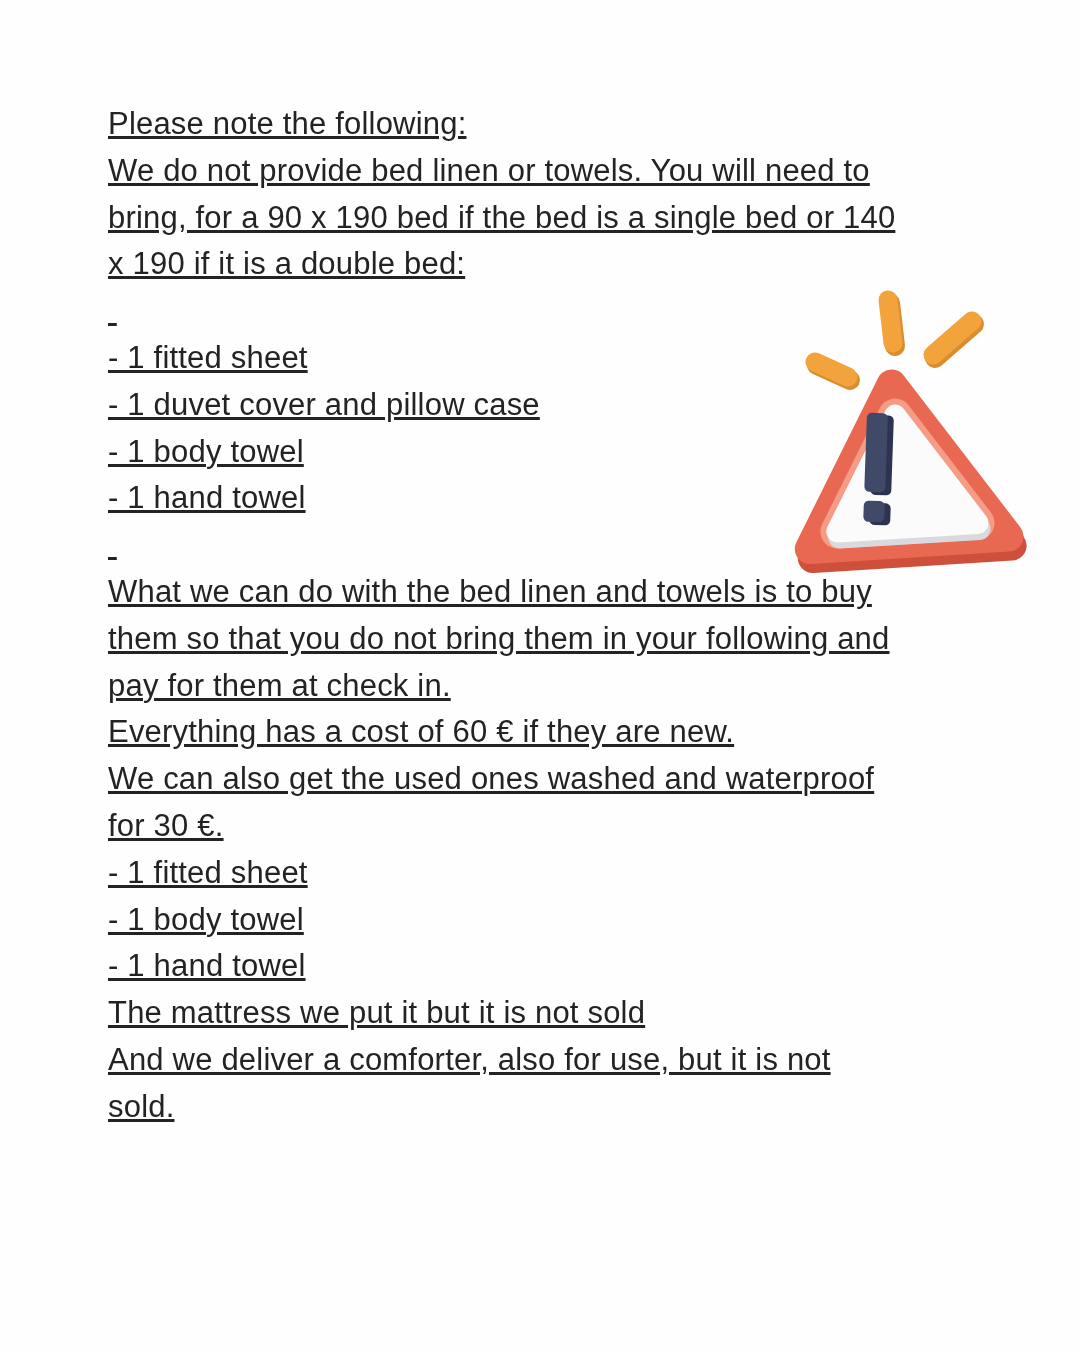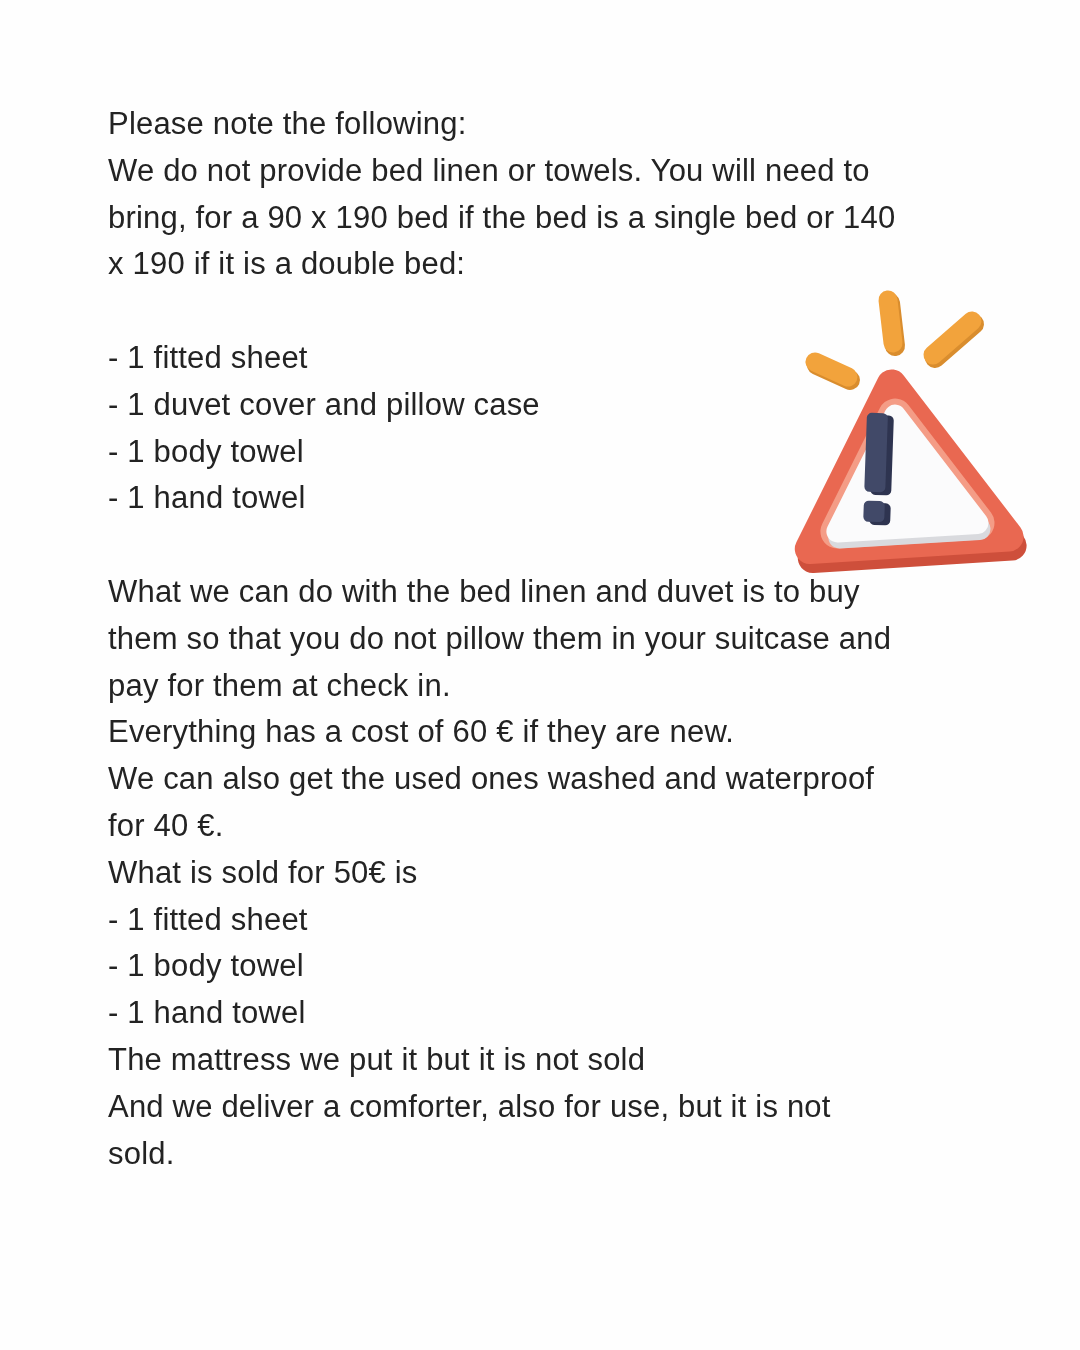--- a/index.html
+++ b/index.html
@@ -21,20 +21,21 @@
   }
   .text-block {
     position: absolute;
     left: 108px;
     top: 101px;
     width: 880px;
     color: #232323;
     font-size: 31px;
     line-height: 46.8px;
     letter-spacing: 0.2px;
+    text-decoration: underline;
   }
   .line {
     white-space: nowrap;
     height: 46.8px;
   }
   .warning-icon-wrap {
     position: absolute;
     left: 775px;
     top: 275px;
     width: 260px;
@@ -50,27 +51,26 @@
       <div class="line">Please note the following:</div>
       <div class="line">We do not provide bed linen or towels. You will need to</div>
       <div class="line">bring, for a 90 x 190 bed if the bed is a single bed or 140</div>
       <div class="line">x 190 if it is a double bed:</div>
       <div class="line">&nbsp;</div>
       <div class="line">- 1 fitted sheet</div>
       <div class="line">- 1 duvet cover and pillow case</div>
       <div class="line">- 1 body towel</div>
       <div class="line">- 1 hand towel</div>
       <div class="line">&nbsp;</div>
-      <div class="line">What we can do with the bed linen and duvet is to buy</div>
-      <div class="line">them so that you do not pillow them in your suitcase and</div>
+      <div class="line">What we can do with the bed linen and towels is to buy</div>
+      <div class="line">them so that you do not bring them in your following and</div>
       <div class="line">pay for them at check in.</div>
       <div class="line">Everything has a cost of 60 € if they are new.</div>
       <div class="line">We can also get the used ones washed and waterproof</div>
-      <div class="line">for 40 €.</div>
-      <div class="line">What is sold for 50€ is</div>
+      <div class="line">for 30 €.</div>
       <div class="line">- 1 fitted sheet</div>
       <div class="line">- 1 body towel</div>
       <div class="line">- 1 hand towel</div>
       <div class="line">The mattress we put it but it is not sold</div>
       <div class="line">And we deliver a comforter, also for use, but it is not</div>
       <div class="line">sold.</div>
     </div>
 
   <div class="warning-icon-wrap">
     <svg width="260" height="300" viewBox="0 0 260 300">

